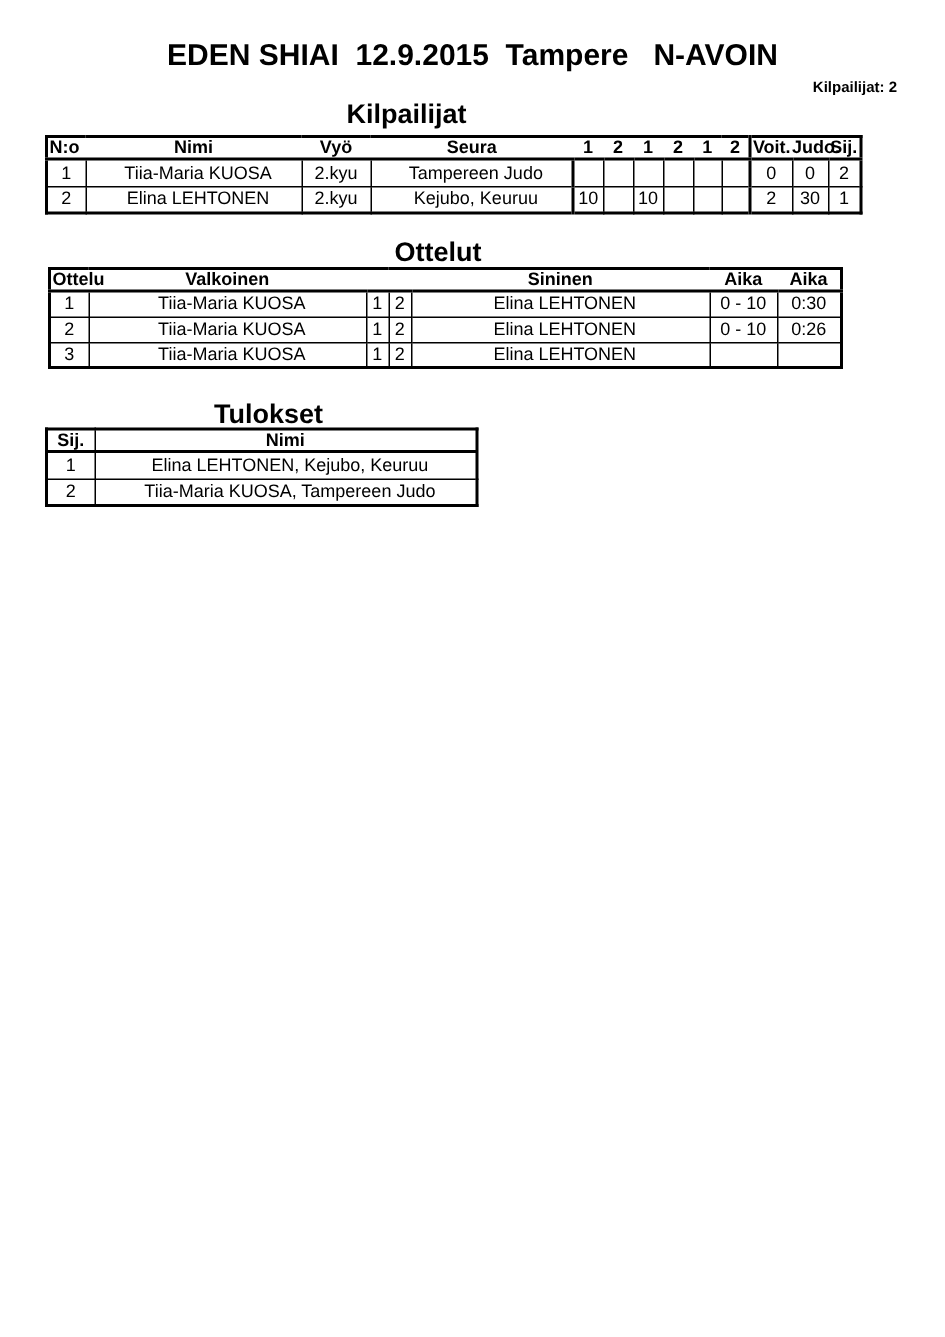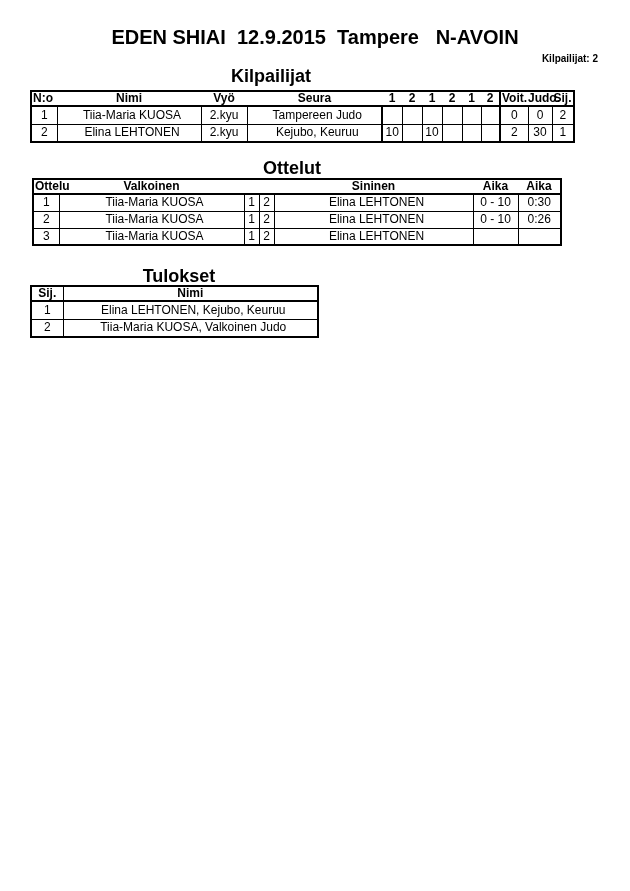--- a/index.html
+++ b/index.html
@@ -213,18 +213,18 @@
         <tr class="hrow">
       <th class="sep1">Sij.</th>
       <th class="sep1">Nimi</th>
     </tr>
     <tr class="drow">
       <td>1</td>
       <td class="al">Elina LEHTONEN, Kejubo, Keuruu</td>
     </tr>
     <tr class="drow">
       <td>2</td>
-      <td class="al">Tiia-Maria KUOSA, Valkoinen Judo</td>
+      <td class="al">Tiia-Maria KUOSA, Tampereen Judo</td>
     </tr>
   </tbody>
     </table>
 
 </div>
 
 </body></html>

